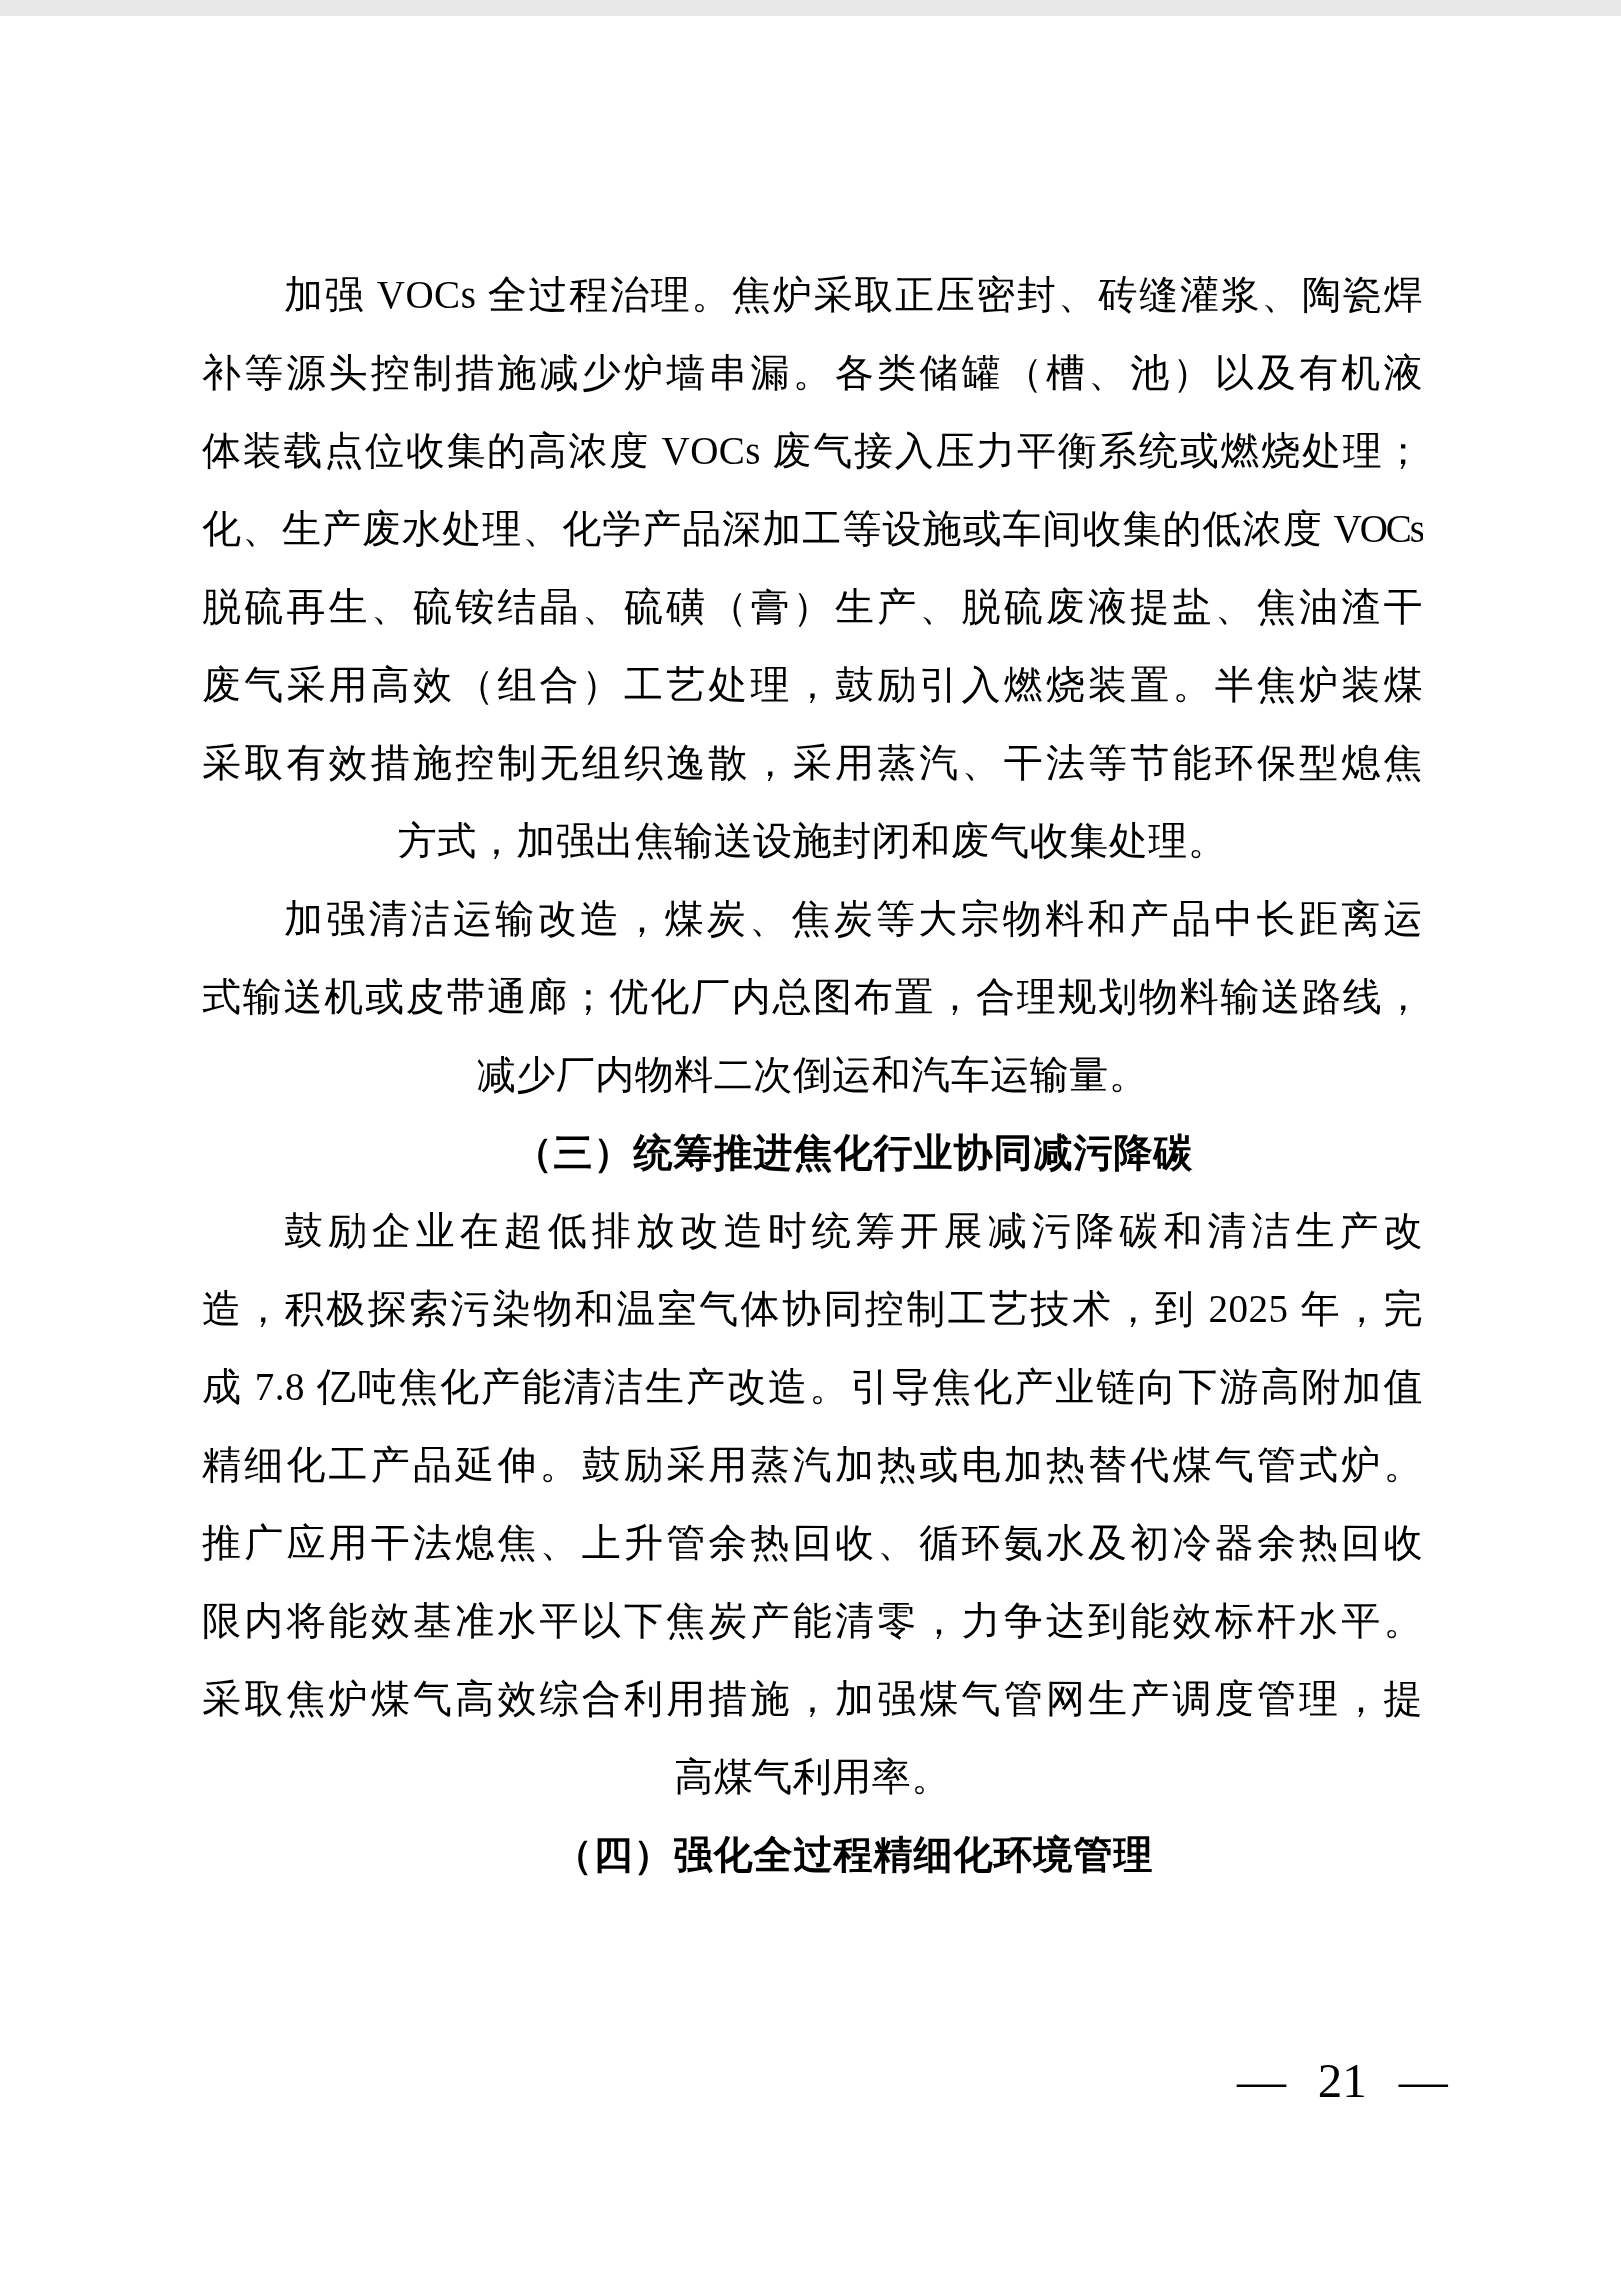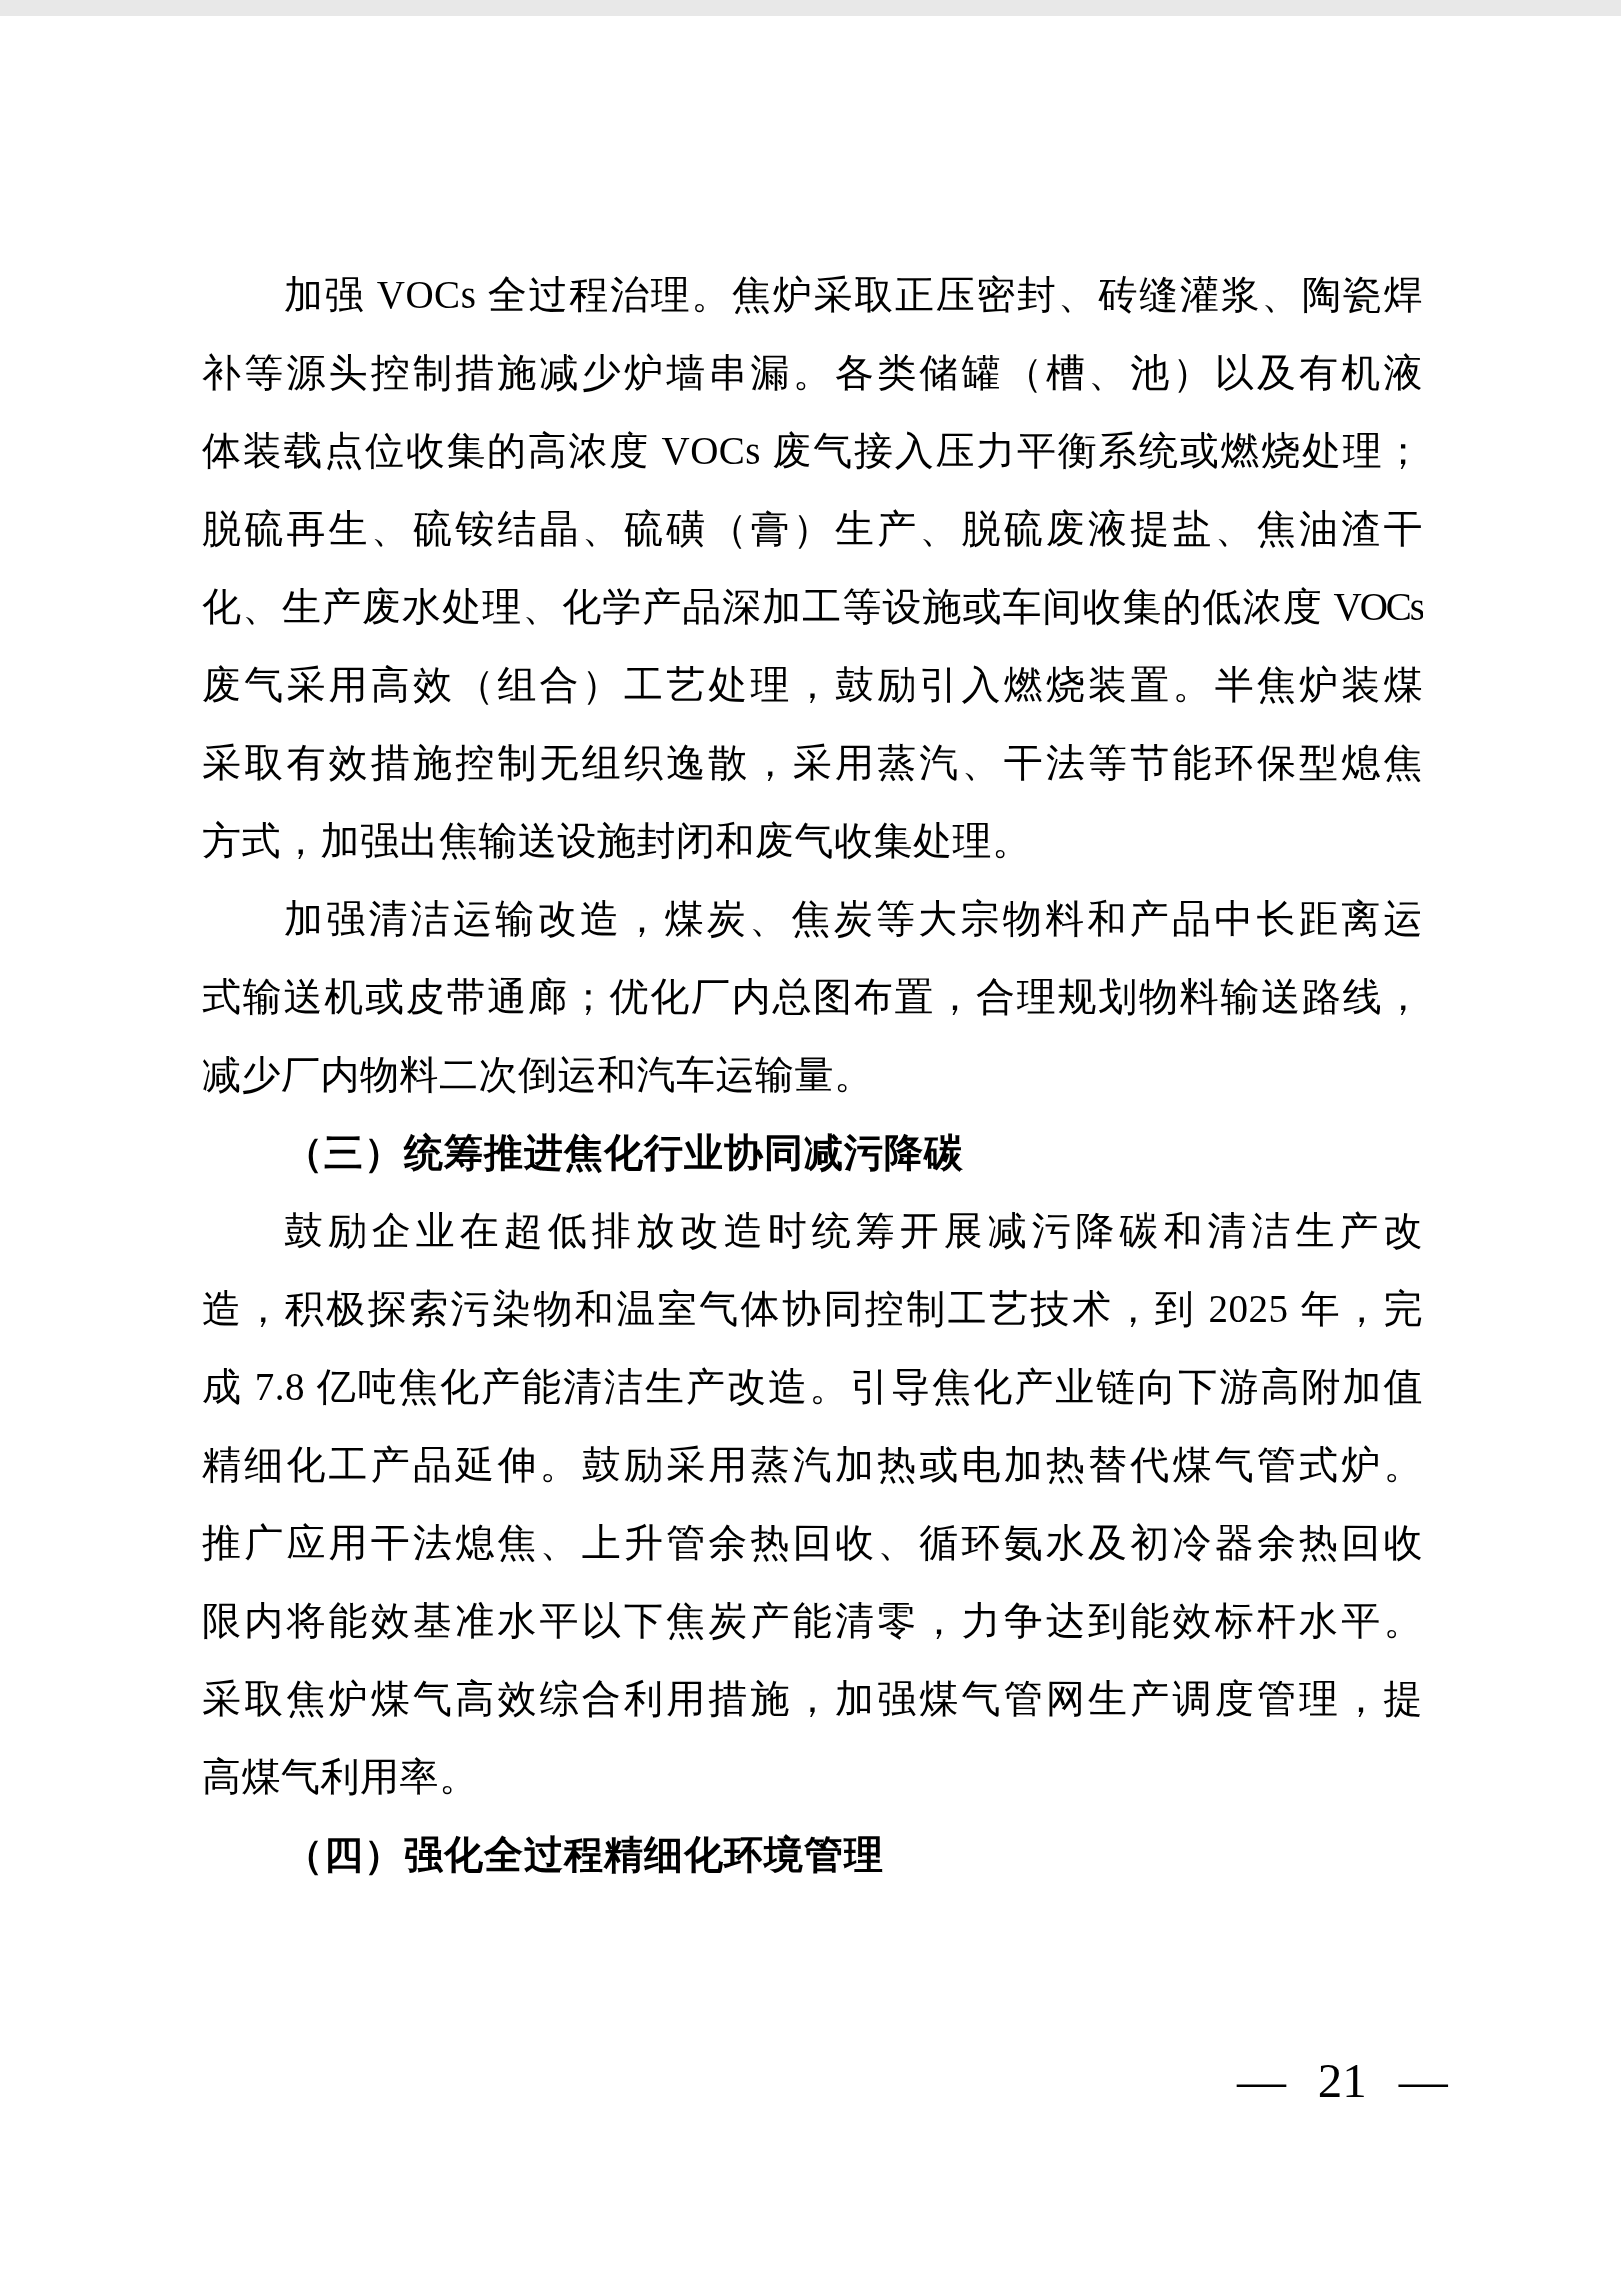--- a/index.html
+++ b/index.html
@@ -23,20 +23,21 @@
     top: 240px;
     width: 1221px;
   }
   .line {
     height: 78px;
     line-height: 78px;
     font-size: 39px;
     white-space: normal;
     overflow: hidden;
     letter-spacing: 0.5px;
+    text-align: center;
   }
   .just {
     text-align: justify;
     text-align-last: justify;
     text-justify: inter-ideograph;
   }
   .first {
     text-indent: 2.1em;
   }
   .head {
@@ -60,22 +61,22 @@
 </style>
 </head>
 <body>
 
 <div class="page">
 
   <div class="text-block">
     <div class="line just first">加强 VOCs 全过程治理。焦炉采取正压密封、砖缝灌浆、陶瓷焊</div>
     <div class="line just">补等源头控制措施减少炉墙串漏。各类储罐（槽、池）以及有机液</div>
     <div class="line just">体装载点位收集的高浓度 VOCs 废气接入压力平衡系统或燃烧处理；</div>
+    <div class="line just tight">化、生产废水处理、化学产品深加工等设施或车间收集的低浓度 VOCs</div>
     <div class="line just">脱硫再生、硫铵结晶、硫磺（膏）生产、脱硫废液提盐、焦油渣干</div>
-    <div class="line just tight">化、生产废水处理、化学产品深加工等设施或车间收集的低浓度 VOCs</div>
     <div class="line just">废气采用高效（组合）工艺处理，鼓励引入燃烧装置。半焦炉装煤</div>
     <div class="line just">采取有效措施控制无组织逸散，采用蒸汽、干法等节能环保型熄焦</div>
     <div class="line">方式，加强出焦输送设施封闭和废气收集处理。</div>
     <div class="line just first">加强清洁运输改造，煤炭、焦炭等大宗物料和产品中长距离运</div>
     <div class="line just">式输送机或皮带通廊；优化厂内总图布置，合理规划物料输送路线，</div>
     <div class="line">减少厂内物料二次倒运和汽车运输量。</div>
     <div class="line head">（三）统筹推进焦化行业协同减污降碳</div>
     <div class="line just first">鼓励企业在超低排放改造时统筹开展减污降碳和清洁生产改</div>
     <div class="line just">造，积极探索污染物和温室气体协同控制工艺技术，到 2025 年，完</div>
     <div class="line just">成 7.8 亿吨焦化产能清洁生产改造。引导焦化产业链向下游高附加值</div>

